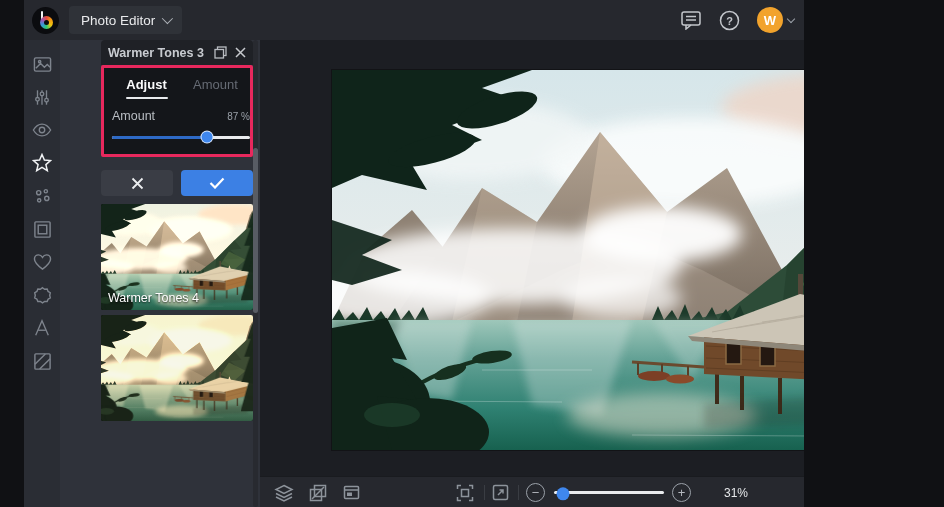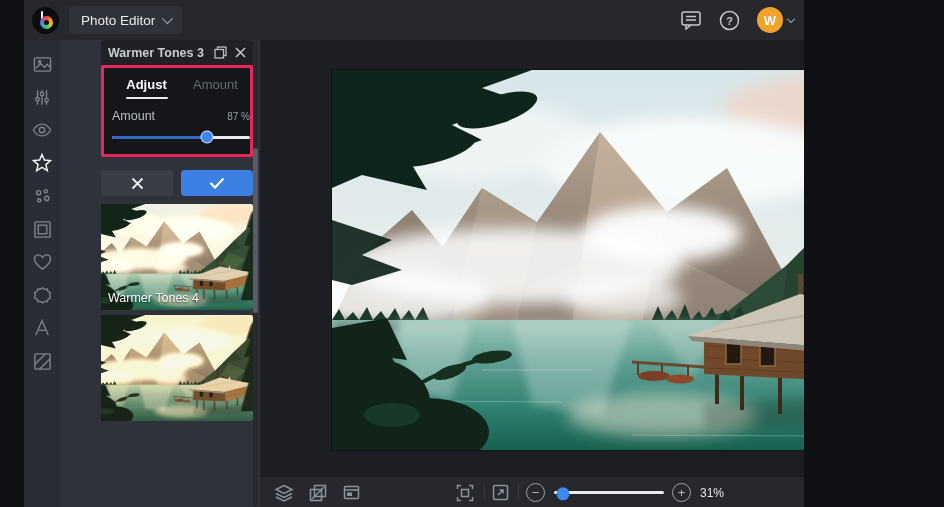--- a/index.html
+++ b/index.html
@@ -79,21 +79,21 @@
 
   
   .bottombar { position:absolute; left:236px; right:0; bottom:0; height:31px; background:#26282e; border-top:1px solid #191b1f; z-index:25; }
   .bb { position:absolute; top:0; height:31px; display:flex; align-items:center; background:none; border:0; cursor:pointer; color:#8d939b; }
   .bb svg { stroke:currentColor; fill:none; stroke-width:1.5; }
   .bb.bright { color:#d7dadd; }
   .bb.dim { color:#565b63; }
   .vsep { position:absolute; top:8px; width:1px; height:15px; background:#3a3d43; }
   .zoom-track { position:absolute; left:294px; top:14px; width:110px; height:3px; background:#e9ebee; border-radius:2px; cursor:pointer; }
   .zoom-thumb { position:absolute; top:1px; width:13px; height:13px; border-radius:50%; background:#3f87ee; transform:translate(-50%,-36%); cursor:grab; }
-  .zoom-level { position:absolute; left:440px; top:0; height:31px; display:flex; align-items:center; font-size:12px; color:#e6e8ea; }
+  .zoom-level { position:absolute; left:464px; top:0; height:31px; display:flex; align-items:center; font-size:12px; color:#e6e8ea; }
   .circle-btn { width:19px; height:19px; border-radius:50%; border:1.5px solid #9aa0a8; color:#b6bac0; background:none;
     display:flex; align-items:center; justify-content:center; font-size:13px; line-height:1; cursor:pointer; padding:0; }
 </style>
 </head>
 <body>
 
 <svg width="0" height="0" style="position:absolute" aria-hidden="true">
   <defs>
     <linearGradient id="g-sky" x1="0" y1="0" x2="0" y2="1">
       <stop offset="0" stop-color="#d6e6ea"></stop>

